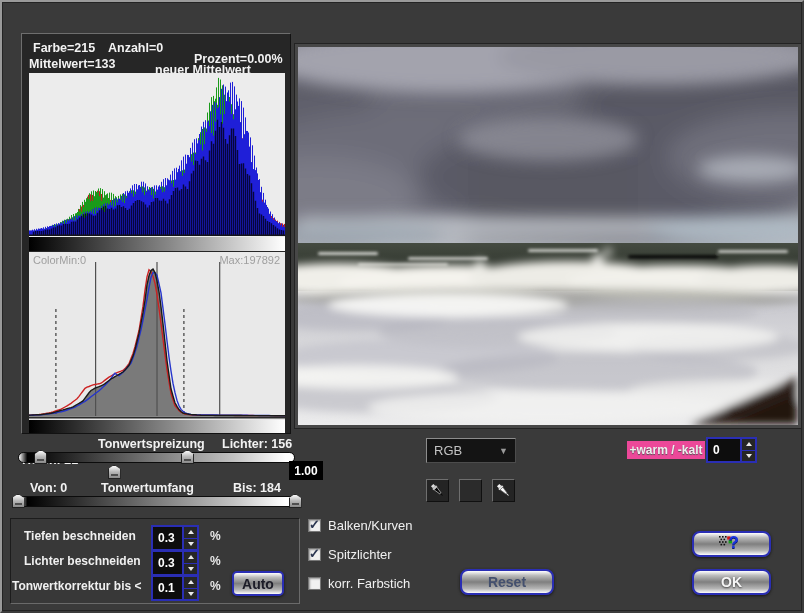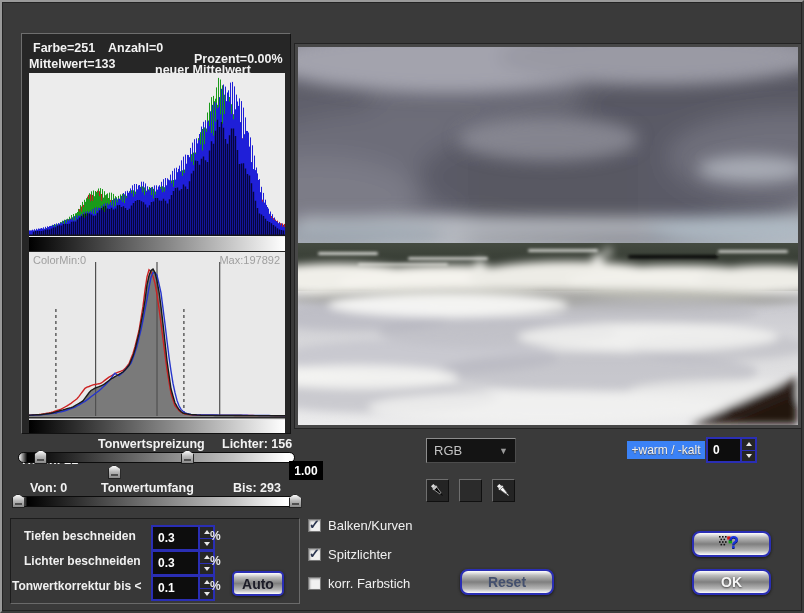--- a/index.html
+++ b/index.html
@@ -29,21 +29,21 @@
     background:linear-gradient(180deg,#fbfbfb,#b9b9b9 48%,#8b8b8b);
     border:1px solid #222;clip-path:polygon(50% 0,100% 30%,100% 100%,0 100%,0 30%);}
   .handle i{position:absolute;left:2px;right:2px;top:8px;height:2px;background:#4f4f4f;}
   #gammabox{position:absolute;left:287px;top:459px;width:34px;height:19px;background:#000000;
     color:#fff;font-size:12px;font-weight:bold;display:flex;align-items:center;justify-content:center;}
   
   #clipgroup{position:absolute;left:8px;top:516px;width:290px;height:86px;background:#383838;
     border:1px solid;border-color:#1c1c1c #6a6a6a #6a6a6a #1c1c1c;}
   .cliplabel{position:absolute;color:#f0f0f0;font-size:12px;font-weight:bold;white-space:nowrap;}
   .pct{position:absolute;color:#e8e8e8;font-size:12px;font-weight:bold;}
-  .spin{position:absolute;width:64px;height:26px;border:2px solid #2a2eb4;background:#0d0d0d;display:flex;}
+  .spin{position:absolute;width:48px;height:26px;border:2px solid #2a2eb4;background:#0d0d0d;display:flex;}
   .spin .val{flex:1;color:#fff;font-size:12px;font-weight:bold;display:flex;align-items:center;padding-left:5px;}
   .spin .btns{width:15px;border-left:2px solid #2a2eb4;display:flex;flex-direction:column;}
   .spin .sb{flex:1;background:#262626;position:relative;cursor:pointer;}
   .spin .sb+.sb{border-top:1px solid #2a2eb4;}
   .spin .sb::after{content:"";position:absolute;left:50%;top:50%;transform:translate(-50%,-50%);
     border-left:3.5px solid transparent;border-right:3.5px solid transparent;}
   .spin .up::after{border-bottom:4.5px solid #e9e9e9;}
   .spin .dn::after{border-top:4.5px solid #e9e9e9;}
   
   .btn3d{position:absolute;border:2px solid #2a2eb4;border-radius:8px;cursor:pointer;
@@ -59,41 +59,41 @@
   .cbrow.checked .cb::after{content:"✓";position:absolute;left:0px;top:-3px;color:#2c3752;font-size:13px;font-weight:bold;}
   .cbrow .cblab{color:#f0f0f0;font-size:13px;}
   
   #chansel{position:absolute;left:424px;top:436px;width:90px;height:25px;background:#141414;
     border:1px solid;border-color:#8d8d8d #4c4c4c #4c4c4c #8d8d8d;display:flex;align-items:center;cursor:pointer;}
   #chansel .selval{color:#c3c3c3;font-size:13px;padding-left:7px;flex:1;}
   #chansel .selarrow{color:#9a9a9a;font-size:9px;padding-right:7px;}
   .dropperbtn{position:absolute;top:477px;width:23px;height:23px;background:#242424;cursor:pointer;
     border:1px solid;border-color:#6f6f6f #101010 #101010 #6f6f6f;display:flex;align-items:center;justify-content:center;}
   
-  #warmlabel{position:absolute;left:625px;top:439px;width:78px;height:18px;background:#3b82f6;
-    color:#efefef;font-size:12px;font-weight:normal;text-shadow:0 1px 1px #555;
+  #warmlabel{position:absolute;left:625px;top:439px;width:78px;height:18px;background:#ec4899;
+    color:#efefef;font-size:12px;font-weight:bold;text-shadow:0 1px 1px #555;
     display:flex;align-items:center;justify-content:center;white-space:nowrap;text-align:center;}
   #warmspin{left:704px;top:435px;width:51px;height:26px;}
   
   #previewframe{position:absolute;left:292px;top:41px;width:508px;height:386px;background:#474747;
     border:1px solid #232323;}
   #previewimg{position:absolute;left:3px;top:3px;width:500px;height:378px;overflow:hidden;background:#888;}
   
   .helpicon{position:relative;width:26px;height:20px;}
   .helpicon .q{position:absolute;left:10px;top:-1px;color:#1a35e0;font-size:17px;font-weight:bold;text-shadow:0 1px 0 #0a1870;}
   svg{display:block;}
 </style>
 </head>
 <body>
 
 <div id="win">
 
 
   <div id="histpanel">
-    <span class="infotxt" style="left:11px;top:7px;">Farbe=251</span>
+    <span class="infotxt" style="left:11px;top:7px;">Farbe=215</span>
     <span class="infotxt" style="left:86px;top:7px;">Anzahl=0</span>
     <span class="infotxt" style="left:172px;top:18px;">Prozent=0.00%</span>
     <span class="infotxt" style="left:7px;top:23px;">Mittelwert=133</span>
     <span class="infotxt" style="left:133px;top:29px;">neuer Mittelwert</span>
 
     <div class="histbox" style="left:7px;top:39px;height:164px;">
       <svg id="hist1svg" width="256" height="164" viewBox="0 0 256 164">
           <path d="M0.5 162V159.7M1.5 162V158.6M2.5 162V159.0M3.5 162V158.3M4.5 162V158.4M5.5 162V158.1M6.5 162V157.8M7.5 162V158.0M8.5 162V157.2M9.5 162V158.1M10.5 162V156.7M11.5 162V157.7M12.5 162V156.4M13.5 162V156.9M14.5 162V156.2M15.5 162V156.1M16.5 162V156.2M17.5 162V155.2M18.5 162V156.2M19.5 162V154.4M20.5 162V156.1M21.5 162V153.8M22.5 162V155.0M23.5 162V153.5M24.5 162V153.8M25.5 162V153.4M26.5 162V152.7M27.5 162V153.5M28.5 162V151.7M29.5 162V153.9M30.5 162V151.0M31.5 162V153.0M32.5 162V150.3M33.5 162V151.2M34.5 162V149.8M35.5 162V149.4M36.5 162V149.8M37.5 162V147.7M38.5 162V150.0M39.5 162V146.4M40.5 162V149.8M41.5 162V145.5M42.5 162V147.6M43.5 162V145.0M44.5 162V145.4M45.5 162V145.1M46.5 162V143.3M47.5 162V144.6M48.5 162V139.5M49.5 162V143.9M50.5 162V136.1M51.5 162V139.9M52.5 162V133.5M53.5 162V134.9M54.5 162V131.9M55.5 162V129.9M56.5 162V131.2M57.5 162V125.3M58.5 162V131.5M59.5 162V121.8M60.5 162V130.9M61.5 162V121.3M62.5 162V126.8M63.5 162V121.9M64.5 162V123.0M65.5 162V123.6M66.5 162V119.9M67.5 162V126.0M68.5 162V117.7M69.5 162V129.2M70.5 162V118.2M71.5 162V127.0M72.5 162V121.0M73.5 162V125.2M74.5 162V124.7M75.5 162V124.3M76.5 162V128.9M77.5 162V124.4M78.5 162V133.1M79.5 162V125.1M80.5 162V133.9M81.5 162V126.9M82.5 162V132.0M83.5 162V129.5M84.5 162V130.8M85.5 162V132.7M86.5 162V130.4M87.5 162V136.1M88.5 162V129.6M89.5 162V137.8M90.5 162V129.1M91.5 162V134.5M92.5 162V129.5M93.5 162V131.5M94.5 162V130.7M95.5 162V128.9M96.5 162V132.6M97.5 162V127.1M98.5 162V135.0M99.5 162V126.1M100.5 162V133.5M101.5 162V126.1M102.5 162V130.1M103.5 162V127.2M104.5 162V127.2M105.5 162V129.2M106.5 162V125.1M107.5 162V131.9M108.5 162V123.9M109.5 162V133.2M110.5 162V123.8M111.5 162V129.7M112.5 162V124.6M113.5 162V126.5M114.5 162V126.4M115.5 162V124.0M116.5 162V128.9M117.5 162V122.3M118.5 162V131.9M119.5 162V121.7M120.5 162V129.6M121.5 162V122.1M122.5 162V126.0M123.5 162V123.6M124.5 162V123.0M125.5 162V126.0M126.5 162V120.9M127.5 162V129.0M128.5 162V119.7M129.5 162V129.6M130.5 162V119.7M131.5 162V125.8M132.5 162V120.9M133.5 162V122.2M134.5 162V122.5M135.5 162V118.7M136.5 162V124.8M137.5 162V116.2M138.5 162V127.7M139.5 162V114.9M140.5 162V123.2M141.5 162V114.8M142.5 162V118.4M143.5 162V116.1M144.5 162V114.3M145.5 162V118.4M146.5 162V111.0M147.5 162V121.6M148.5 162V109.0M149.5 162V119.8M150.5 162V106.7M151.5 162V112.8M152.5 162V106.1M153.5 162V106.1M154.5 162V107.0M155.5 162V100.2M156.5 162V109.3M157.5 162V95.6M158.5 162V111.9M159.5 162V92.7M160.5 162V103.7M161.5 162V91.7M162.5 162V95.2M163.5 162V92.0M164.5 162V87.2M165.5 162V94.2M166.5 162V80.7M167.5 162V98.0M168.5 162V76.1M169.5 162V93.1M170.5 162V73.9M171.5 162V82.8M172.5 162V74.1M173.5 162V73.2M174.5 162V76.6M175.5 162V64.6M176.5 162V80.7M177.5 162V58.1M178.5 162V82.6M179.5 162V54.3M180.5 162V70.1M181.5 162V53.5M182.5 162V58.0M183.5 162V55.8M184.5 162V47.6M185.5 162V61.4M186.5 162V40.6M187.5 162V69.0M188.5 162V36.7M189.5 162V60.9M190.5 162V36.2M191.5 162V48.2M192.5 162V39.1M193.5 162V36.9M194.5 162V45.5M195.5 162V31.0M196.5 162V57.7M197.5 162V30.5M198.5 162V62.8M199.5 162V33.6M200.5 162V53.7M201.5 162V39.9M202.5 162V46.2M203.5 162V49.0M204.5 162V41.3M205.5 162V61.2M206.5 162V42.7M207.5 162V75.2M208.5 162V47.4M209.5 162V71.3M210.5 162V55.0M211.5 162V67.1M212.5 162V65.0M213.5 162V65.3M214.5 162V76.5M215.5 162V66.9M216.5 162V89.8M217.5 162V72.4M218.5 162V95.6M219.5 162V80.3M220.5 162V94.5M221.5 162V90.1M222.5 162V95.3M223.5 162V100.8M224.5 162V98.4M225.5 162V111.5M226.5 162V103.1M227.5 162V121.0M228.5 162V109.4M229.5 162V121.4M230.5 162V117.0M231.5 162V123.3M232.5 162V125.1M233.5 162V126.7M234.5 162V133.3M235.5 162V130.9M236.5 162V139.2M237.5 162V133.7M238.5 162V141.1M239.5 162V137.3M240.5 162V141.7M241.5 162V141.3M242.5 162V143.0M243.5 162V145.4M244.5 162V145.1M245.5 162V149.2M246.5 162V146.6M247.5 162V150.8M248.5 162V147.6M249.5 162V150.4M250.5 162V148.9M251.5 162V150.2M252.5 162V150.5M253.5 162V150.4M254.5 162V152.2M255.5 162V150.9" stroke="#c42020" stroke-width="1" fill="none"></path>
           <path d="M0.5 162V158.9M1.5 162V159.2M2.5 162V158.4M3.5 162V159.2M4.5 162V158.0M5.5 162V158.5M6.5 162V157.7M7.5 162V157.8M8.5 162V157.5M9.5 162V157.2M10.5 162V157.5M11.5 162V156.6M12.5 162V157.6M13.5 162V156.1M14.5 162V157.2M15.5 162V155.8M16.5 162V156.2M17.5 162V155.3M18.5 162V155.0M19.5 162V155.0M20.5 162V153.8M21.5 162V154.9M22.5 162V152.8M23.5 162V154.8M24.5 162V152.0M25.5 162V153.3M26.5 162V151.5M27.5 162V151.8M28.5 162V151.3M29.5 162V150.4M30.5 162V151.5M31.5 162V149.0M32.5 162V151.7M33.5 162V147.7M34.5 162V150.2M35.5 162V146.7M36.5 162V147.9M37.5 162V146.3M38.5 162V145.7M39.5 162V146.3M40.5 162V143.7M41.5 162V146.7M42.5 162V142.0M43.5 162V146.4M44.5 162V141.0M45.5 162V143.7M46.5 162V140.4M47.5 162V140.1M48.5 162V139.0M49.5 162V135.9M50.5 162V138.4M51.5 162V132.1M52.5 162V138.5M53.5 162V128.9M54.5 162V134.2M55.5 162V126.8M56.5 162V128.8M57.5 162V125.7M58.5 162V123.6M59.5 162V126.0M60.5 162V120.2M61.5 162V128.4M62.5 162V118.3M63.5 162V128.0M64.5 162V117.5M65.5 162V123.3M66.5 162V118.0M67.5 162V118.9M68.5 162V119.6M69.5 162V115.5M70.5 162V123.2M71.5 162V115.1M72.5 162V127.9M73.5 162V116.1M74.5 162V124.9M75.5 162V118.2M76.5 162V122.2M77.5 162V121.3M78.5 162V120.4M79.5 162V125.2M80.5 162V119.6M81.5 162V129.2M82.5 162V119.7M83.5 162V129.3M84.5 162V120.9M85.5 162V126.5M86.5 162V123.2M87.5 162V124.3M88.5 162V126.3M89.5 162V122.9M90.5 162V129.5M91.5 162V121.4M92.5 162V131.6M93.5 162V120.8M94.5 162V127.5M95.5 162V121.3M96.5 162V123.7M97.5 162V122.8M98.5 162V120.6M99.5 162V125.3M100.5 162V118.3M101.5 162V128.3M102.5 162V117.2M103.5 162V126.3M104.5 162V117.3M105.5 162V122.1M106.5 162V118.6M107.5 162V118.4M108.5 162V120.9M109.5 162V115.5M110.5 162V124.0M111.5 162V113.8M112.5 162V125.4M113.5 162V113.4M114.5 162V120.8M115.5 162V114.4M116.5 162V117.2M117.5 162V117.7M118.5 162V115.0M119.5 162V121.7M120.5 162V114.0M121.5 162V126.1M122.5 162V114.2M123.5 162V123.9M124.5 162V115.8M125.5 162V120.7M126.5 162V118.5M127.5 162V118.2M128.5 162V121.7M129.5 162V115.6M130.5 162V124.7M131.5 162V113.8M132.5 162V124.8M133.5 162V113.3M134.5 162V119.9M135.5 162V114.2M136.5 162V115.5M137.5 162V116.2M138.5 162V111.9M139.5 162V119.2M140.5 162V109.5M141.5 162V122.6M142.5 162V107.5M143.5 162V116.9M144.5 162V107.0M145.5 162V110.8M146.5 162V108.0M147.5 162V105.4M148.5 162V110.3M149.5 162V101.2M150.5 162V113.7M151.5 162V98.3M152.5 162V111.9M153.5 162V97.3M154.5 162V104.3M155.5 162V96.6M156.5 162V96.5M157.5 162V97.8M158.5 162V89.7M159.5 162V100.6M160.5 162V84.4M161.5 162V103.3M162.5 162V81.2M163.5 162V93.8M164.5 162V79.6M165.5 162V83.2M166.5 162V79.5M167.5 162V73.4M168.5 162V81.7M169.5 162V65.1M170.5 162V85.7M171.5 162V59.2M172.5 162V79.1M173.5 162V56.0M174.5 162V65.8M175.5 162V54.4M176.5 162V51.8M177.5 162V55.5M178.5 162V39.5M179.5 162V59.3M180.5 162V29.7M181.5 162V60.1M182.5 162V24.1M183.5 162V43.8M184.5 162V22.9M185.5 162V28.2M186.5 162V25.7M187.5 162V14.4M188.5 162V31.8M189.5 162V4.9M190.5 162V44.5M191.5 162V6.5M192.5 162V38.8M193.5 162V12.3M194.5 162V28.9M195.5 162V21.7M196.5 162V21.6M197.5 162V34.8M198.5 162V20.5M199.5 162V51.2M200.5 162V24.0M201.5 162V59.2M202.5 162V31.2M203.5 162V53.1M204.5 162V41.6M205.5 162V49.4M206.5 162V54.3M207.5 162V49.2M208.5 162V69.5M209.5 162V54.0M210.5 162V85.0M211.5 162V61.9M212.5 162V84.1M213.5 162V72.3M214.5 162V84.0M215.5 162V84.4M216.5 162V86.3M217.5 162V97.0M218.5 162V90.8M219.5 162V109.0M220.5 162V97.4M221.5 162V115.0M222.5 162V105.7M223.5 162V116.5M224.5 162V115.0M225.5 162V119.8M226.5 162V124.7M227.5 162V124.7M228.5 162V132.7M229.5 162V128.2M230.5 162V138.7M231.5 162V132.6M232.5 162V139.6M233.5 162V137.7M234.5 162V141.5M235.5 162V143.0M236.5 162V144.3M237.5 162V148.2M238.5 162V146.7M239.5 162V150.7M240.5 162V147.8M241.5 162V151.3M242.5 162V149.3M243.5 162V151.3M244.5 162V151.0M245.5 162V151.7M246.5 162V152.8M247.5 162V152.4M248.5 162V154.6M249.5 162V153.4M250.5 162V156.1M251.5 162V154.7M252.5 162V156.4M253.5 162V156.2M254.5 162V157.1M255.5 162V157.6" stroke="#1a9a1a" stroke-width="1" fill="none"></path>
           <path d="M0.5 162V157.4M1.5 162V157.4M2.5 162V157.4M3.5 162V156.7M4.5 162V157.4M5.5 162V156.2M6.5 162V157.5M7.5 162V155.8M8.5 162V156.7M9.5 162V155.5M10.5 162V155.8M11.5 162V155.5M12.5 162V155.0M13.5 162V155.6M14.5 162V154.3M15.5 162V155.9M16.5 162V153.8M17.5 162V155.3M18.5 162V153.3M19.5 162V154.1M20.5 162V153.1M21.5 162V152.9M22.5 162V153.1M23.5 162V151.8M24.5 162V153.4M25.5 162V151.0M26.5 162V153.5M27.5 162V150.4M28.5 162V152.1M29.5 162V150.2M30.5 162V150.6M31.5 162V150.2M32.5 162V149.2M33.5 162V150.5M34.5 162V147.9M35.5 162V151.0M36.5 162V146.9M37.5 162V149.7M38.5 162V146.4M39.5 162V147.7M40.5 162V146.4M41.5 162V145.9M42.5 162V146.7M43.5 162V144.3M44.5 162V147.5M45.5 162V143.2M46.5 162V147.4M47.5 162V142.5M48.5 162V145.1M49.5 162V142.4M50.5 162V142.9M51.5 162V142.8M52.5 162V141.0M53.5 162V143.7M54.5 162V139.5M55.5 162V144.9M56.5 162V138.6M57.5 162V142.8M58.5 162V138.3M59.5 162V140.2M60.5 162V138.7M61.5 162V137.9M62.5 162V139.7M63.5 162V136.0M64.5 162V141.1M65.5 162V134.8M66.5 162V140.8M67.5 162V134.3M68.5 162V137.8M69.5 162V134.6M70.5 162V135.0M71.5 162V135.5M72.5 162V132.7M73.5 162V137.1M74.5 162V131.1M75.5 162V139.0M76.5 162V130.3M77.5 162V135.7M78.5 162V130.2M79.5 162V132.3M80.5 162V130.9M81.5 162V129.3M82.5 162V132.4M83.5 162V127.0M84.5 162V134.4M85.5 162V125.5M86.5 162V133.1M87.5 162V125.1M88.5 162V129.3M89.5 162V125.6M90.5 162V125.7M91.5 162V127.1M92.5 162V122.8M93.5 162V128.9M94.5 162V120.0M95.5 162V130.0M96.5 162V118.3M97.5 162V124.9M98.5 162V117.8M99.5 162V119.8M100.5 162V118.5M101.5 162V115.4M102.5 162V120.4M103.5 162V112.3M104.5 162V123.8M105.5 162V111.0M106.5 162V121.2M107.5 162V111.0M108.5 162V116.3M109.5 162V112.4M110.5 162V112.0M111.5 162V115.1M112.5 162V108.7M113.5 162V119.3M114.5 162V108.7M115.5 162V122.2M116.5 162V110.4M117.5 162V118.9M118.5 162V113.3M119.5 162V116.4M120.5 162V117.3M121.5 162V114.9M122.5 162V122.0M123.5 162V113.9M124.5 162V125.5M125.5 162V112.4M126.5 162V121.6M127.5 162V112.3M128.5 162V116.6M129.5 162V113.5M130.5 162V112.2M131.5 162V116.0M132.5 162V108.8M133.5 162V119.2M134.5 162V106.2M135.5 162V118.6M136.5 162V105.0M137.5 162V112.3M138.5 162V105.3M139.5 162V106.5M140.5 162V107.2M141.5 162V101.6M142.5 162V110.3M143.5 162V97.9M144.5 162V114.0M145.5 162V95.4M146.5 162V106.6M147.5 162V94.7M148.5 162V99.2M149.5 162V95.9M150.5 162V92.6M151.5 162V98.7M152.5 162V87.3M153.5 162V102.8M154.5 162V83.6M155.5 162V99.8M156.5 162V81.6M157.5 162V90.7M158.5 162V81.9M159.5 162V82.1M160.5 162V84.4M161.5 162V74.9M162.5 162V88.6M163.5 162V69.6M164.5 162V92.1M165.5 162V66.2M166.5 162V81.1M167.5 162V65.4M168.5 162V70.4M169.5 162V67.3M170.5 162V61.0M171.5 162V71.5M172.5 162V53.5M173.5 162V77.5M174.5 162V48.8M175.5 162V71.2M176.5 162V47.2M177.5 162V58.8M178.5 162V48.7M179.5 162V47.5M180.5 162V53.2M181.5 162V38.3M182.5 162V60.0M183.5 162V31.9M184.5 162V62.7M185.5 162V29.0M186.5 162V48.6M187.5 162V29.8M188.5 162V35.3M189.5 162V34.1M190.5 162V24.1M191.5 162V41.4M192.5 162V15.8M193.5 162V50.7M194.5 162V11.5M195.5 162V41.0M196.5 162V13.6M197.5 162V28.1M198.5 162V19.5M199.5 162V17.3M200.5 162V28.6M201.5 162V9.6M202.5 162V40.9M203.5 162V8.9M204.5 162V46.3M205.5 162V13.4M206.5 162V36.3M207.5 162V21.6M208.5 162V28.5M209.5 162V32.9M210.5 162V25.4M211.5 162V49.1M212.5 162V28.1M213.5 162V65.6M214.5 162V34.6M215.5 162V61.2M216.5 162V44.4M217.5 162V57.9M218.5 162V58.0M219.5 162V59.5M220.5 162V73.6M221.5 162V64.4M222.5 162V89.1M223.5 162V72.3M224.5 162V96.1M225.5 162V82.6M226.5 162V97.1M227.5 162V94.5M228.5 162V100.4M229.5 162V107.0M230.5 162V106.1M231.5 162V119.2M232.5 162V113.8M233.5 162V128.6M234.5 162V119.9M235.5 162V129.6M236.5 162V126.7M237.5 162V131.9M238.5 162V134.0M239.5 162V135.6M240.5 162V140.8M241.5 162V138.5M242.5 162V145.1M243.5 162V141.2M244.5 162V146.8M245.5 162V144.5M246.5 162V147.8M247.5 162V148.0M248.5 162V149.0M249.5 162V150.3M250.5 162V149.5M251.5 162V152.3M252.5 162V150.5M253.5 162V153.9M254.5 162V151.8M255.5 162V154.0" stroke="#1f1fd8" stroke-width="1" fill="none"></path>
@@ -132,21 +132,21 @@
   <div class="handle" id="h-white" style="top: 448px; left: 178.959px;">
       <i></i>
     </div>
   <div class="handle" id="h-gamma" style="top: 463px; left: 105.635px;">
       <i></i>
     </div>
   <div id="gammabox">1.00</div>
 
   <span class="sl-label" style="left:28px;top:479px;">Von: 0</span>
   <span class="sl-label" style="left:99px;top:479px;">Tonwertumfang</span>
-  <span class="sl-label" style="left:231px;top:479px;">Bis: 293</span>
+  <span class="sl-label" style="left:231px;top:479px;">Bis: 184</span>
   <div class="track" style="left:16px;top:494px;width:277px;"></div>
   <div class="handle" id="h-von" style="top: 492px; left: 9.5px;">
       <i></i>
     </div>
   <div class="handle" id="h-bis" style="top: 492px; left: 286.5px;">
       <i></i>
     </div>
 
   <div id="clipgroup"></div>
   <span class="cliplabel" style="left:22px;top:527px;">Tiefen beschneiden</span>

